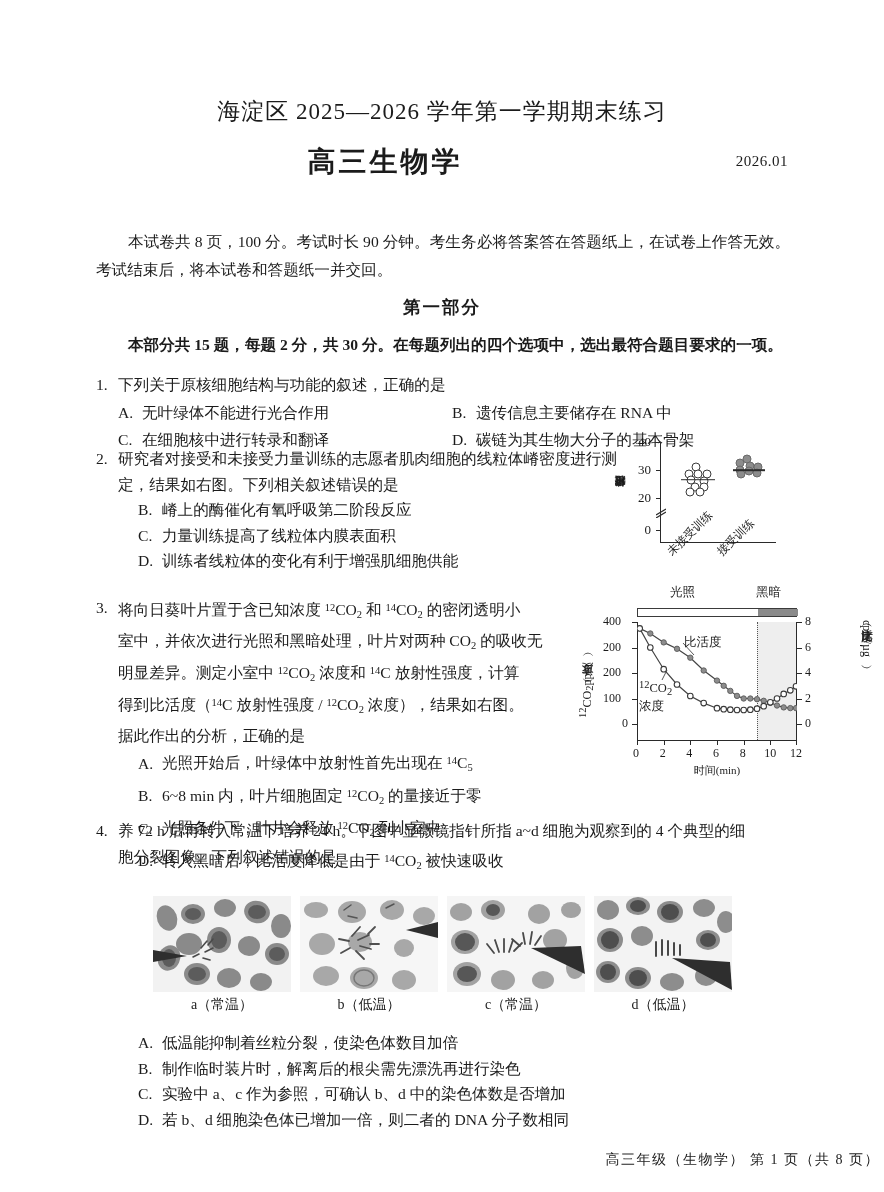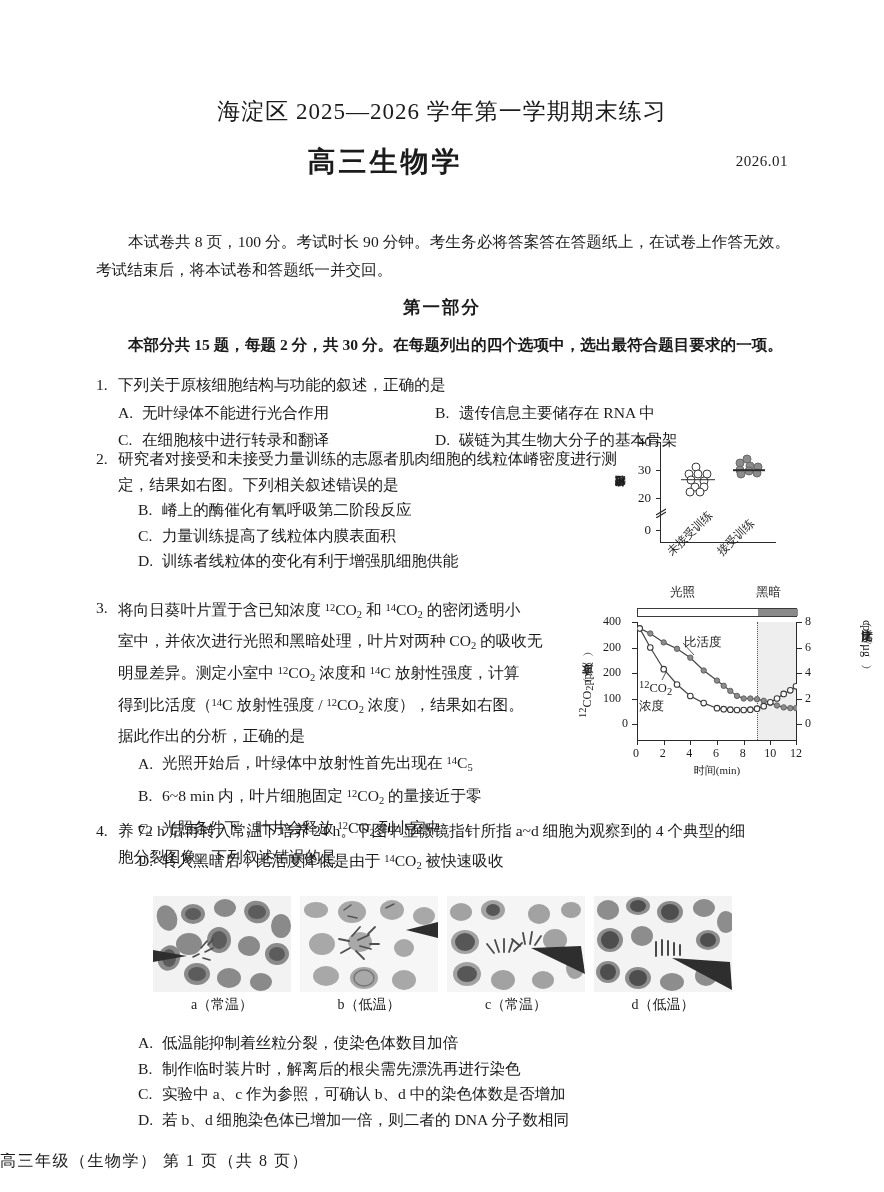--- a/index.html
+++ b/index.html
@@ -40,21 +40,21 @@
     font-size:15.6px;line-height:26px;text-indent:32px;font-weight:bold;
   }
 
   
   .q{position:absolute;font-size:15.6px;line-height:25.5px;}
   .qnum{position:absolute;left:96px;width:22px;text-align:left;}
   .qbody{position:absolute;left:118px;}
   .opt{white-space:nowrap;}
   .opt-label{display:inline-block;width:24px;}
   .twocol{position:relative;}
-  .twocol .c2{position:absolute;left:317px;top:0;}
+  .twocol .c2{position:absolute;left:334px;top:0;}
   sub{font-size:10.5px;vertical-align:-0.25em;}
   sup{font-size:10.5px;vertical-align:0.42em;}
   .ital{font-style:italic;}
 
   
   .fig1{position:absolute;left:616px;top:440px;width:200px;height:152px;}
   .f1-ylab{
     position:absolute;left:-2px;top:4px;width:20px;height:104px;
     font-size:11px;line-height:12.5px;text-align:center;
     writing-mode:vertical-rl;transform:rotate(180deg);white-space:nowrap;
@@ -102,22 +102,22 @@
   .f2-ann2{position:absolute;font-size:12.5px;line-height:14px;text-align:left;}
 
   
   .micros{position:absolute;left:153px;top:896px;width:578px;height:96px;}
   .mcell{position:absolute;top:0;width:138px;height:96px;overflow:hidden;
          background:#f4f4f4;}
   .mcap{position:absolute;top:100px;width:138px;text-align:center;font-size:14px;}
 
   
   .footer{
-    position:absolute;left:0;top:1151px;width:880px;text-align:left;
-    font-size:16px;letter-spacing:1.5px;
+    position:absolute;left:0;top:1151px;width:880px;text-align:right;
+    font-size:14px;letter-spacing:1.5px;
   }
 </style>
 </head>
 <body>
 
 <div class="page">
 
   <div class="doc-title">海淀区 2025—2026 学年第一学期期末练习</div>
   <div class="subject-row">
     <div class="subject">高三生物学</div>

